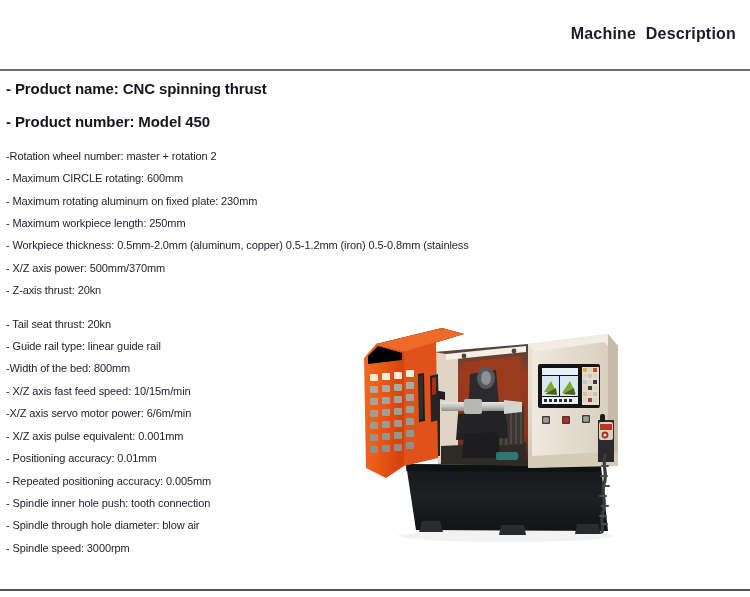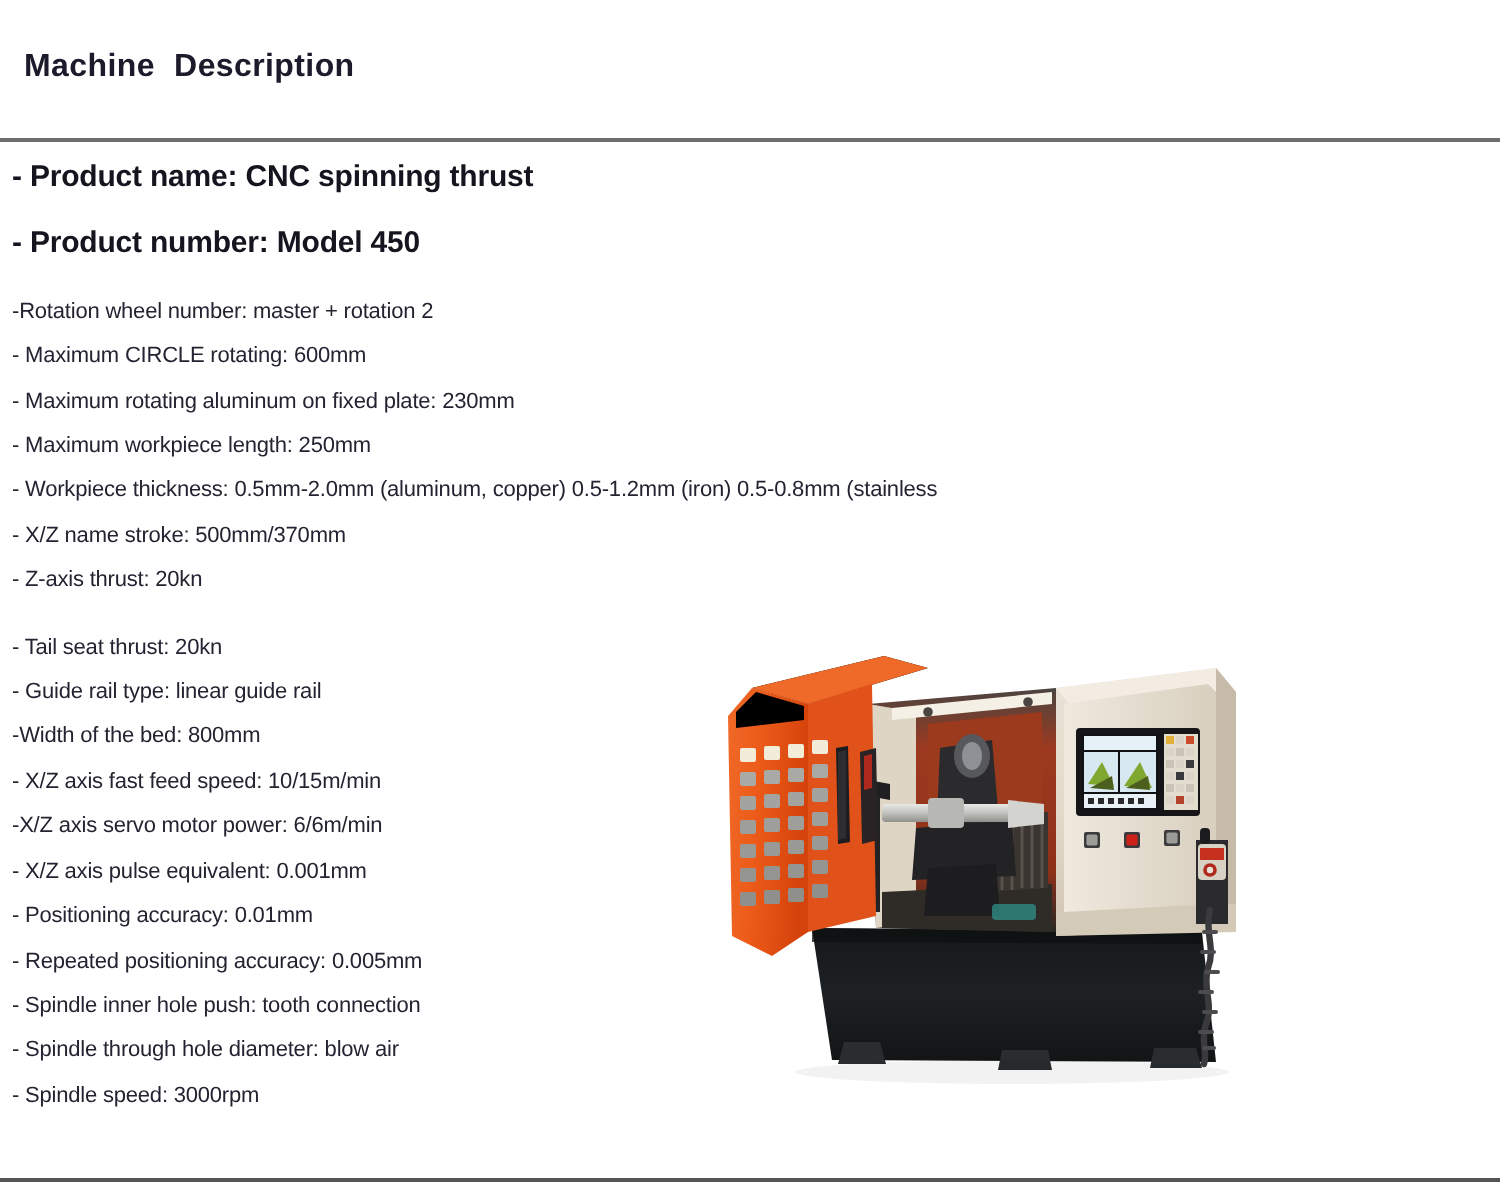--- a/index.html
+++ b/index.html
@@ -20,23 +20,23 @@
     position: relative;
     width: 750px;
     height: 597px;
     box-sizing: border-box;
   }
 
   
   .title-wrap {
     position: absolute;
     top: 25px;
-    left: 12px;
+    left: 0;
     width: 736px;
-    text-align: left;
+    text-align: right;
   }
   .title {
     display: inline-block;
     font-size: 16px;
     font-weight: bold;
     letter-spacing: 0.2px;
     color: #1b1b2b;
     word-spacing: 5px;
     font-family: "Liberation Sans", sans-serif;
   }
@@ -106,21 +106,21 @@
   <div class="rule-top"></div>
 
   <div class="specs">
     <div class="spec-line bold gap-after">- Product name: CNC spinning thrust</div>
     <div class="spec-line bold gap-after">- Product number: Model 450</div>
     <div class="spec-line">-Rotation wheel number: master + rotation 2</div>
     <div class="spec-line">- Maximum CIRCLE rotating: 600mm</div>
     <div class="spec-line">- Maximum rotating aluminum on fixed plate: 230mm</div>
     <div class="spec-line">- Maximum workpiece length: 250mm</div>
     <div class="spec-line">- Workpiece thickness: 0.5mm-2.0mm (aluminum, copper) 0.5-1.2mm (iron) 0.5-0.8mm    (stainless</div>
-    <div class="spec-line">- X/Z name stroke: 500mm/370mm</div>
+    <div class="spec-line">- X/Z axis power: 500mm/370mm</div>
     <div class="spec-line gap-after">- Z-axis thrust: 20kn</div>
     <div class="spec-line">- Tail seat thrust: 20kn</div>
     <div class="spec-line">- Guide rail type: linear guide rail</div>
     <div class="spec-line">-Width of the bed: 800mm</div>
     <div class="spec-line">- X/Z axis fast feed speed: 10/15m/min</div>
     <div class="spec-line">-X/Z axis servo motor power: 6/6m/min</div>
     <div class="spec-line">- X/Z axis pulse equivalent: 0.001mm</div>
     <div class="spec-line">- Positioning accuracy: 0.01mm</div>
     <div class="spec-line">- Repeated positioning accuracy: 0.005mm</div>
     <div class="spec-line">- Spindle inner hole push: tooth connection</div>

